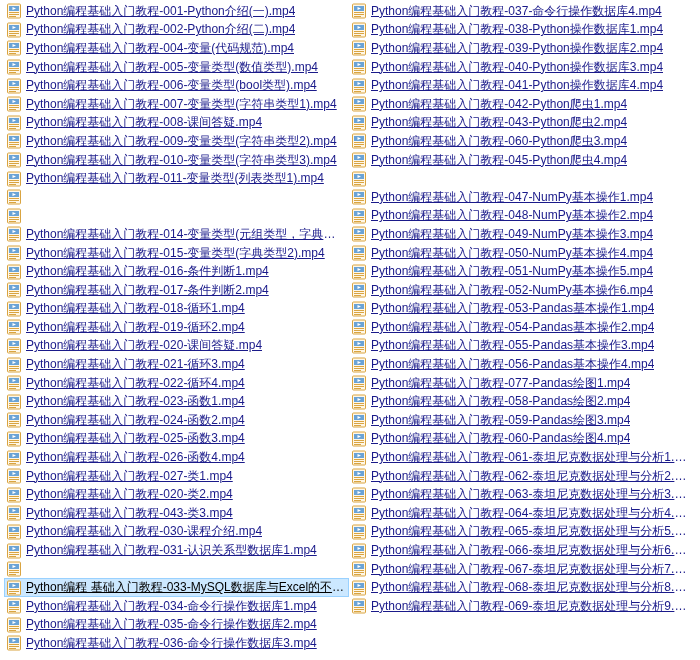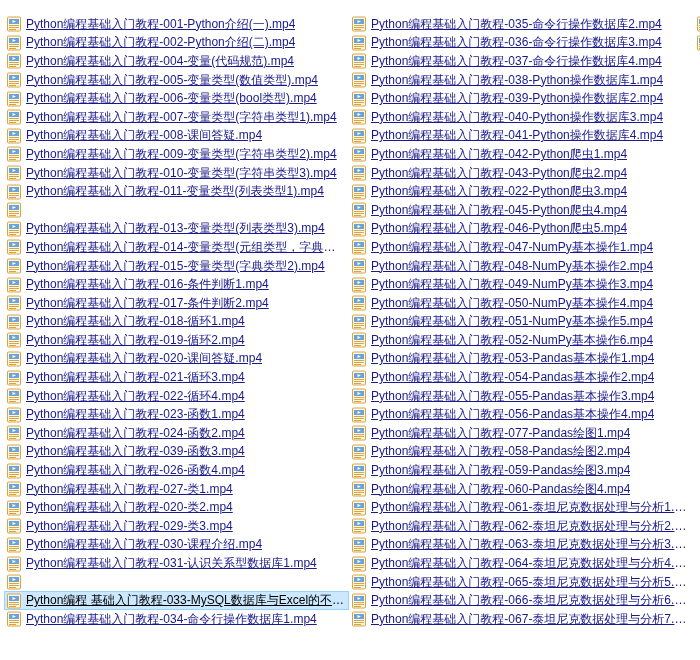--- a/index.html
+++ b/index.html
@@ -10,21 +10,21 @@
     width: 700px;
     height: 660px;
     overflow: hidden;
   }
   .file-list {
     display: flex;
     flex-direction: column;
     flex-wrap: wrap;
     height: 660px;
     align-content: flex-start;
-    padding: 15px 4px;
+    padding: 2px 4px;
     border-radius: 9px;
   }
   .file-item {
     display: flex;
     align-items: center;
     height: 18.6px;
     width: 345px;
     padding: 0 2px;
     white-space: nowrap;
     overflow: hidden;
@@ -204,21 +204,20 @@
       <span class="icon">
 <svg viewBox="0 0 16 16">
   <rect x="1.5" y="1" width="13" height="14" rx="1" fill="#fff7e6" stroke="#d9a441" stroke-width="1"></rect>
   <rect x="3" y="3" width="10" height="5" fill="#6aa3d6"></rect>
   <polygon points="6.5,4 10,5.5 6.5,7" fill="#ffffff"></polygon>
   <rect x="3" y="9" width="10" height="1" fill="#d9a441"></rect>
   <rect x="3" y="11" width="10" height="1" fill="#d9a441"></rect>
   <rect x="3" y="13" width="7" height="1" fill="#d9a441"></rect>
 </svg>
       </span>
-      <span class="filename">Python编程基础入门教程-013-变量类型(列表类型3).mp4</span>
     </div>
     <div class="file-item">
       <span class="icon">
 <svg viewBox="0 0 16 16">
   <rect x="1.5" y="1" width="13" height="14" rx="1" fill="#fff7e6" stroke="#d9a441" stroke-width="1"></rect>
   <rect x="3" y="3" width="10" height="5" fill="#6aa3d6"></rect>
   <polygon points="6.5,4 10,5.5 6.5,7" fill="#ffffff"></polygon>
   <rect x="3" y="9" width="10" height="1" fill="#d9a441"></rect>
   <rect x="3" y="11" width="10" height="1" fill="#d9a441"></rect>
   <rect x="3" y="13" width="7" height="1" fill="#d9a441"></rect>
@@ -360,21 +359,21 @@
       <span class="icon">
 <svg viewBox="0 0 16 16">
   <rect x="1.5" y="1" width="13" height="14" rx="1" fill="#fff7e6" stroke="#d9a441" stroke-width="1"></rect>
   <rect x="3" y="3" width="10" height="5" fill="#6aa3d6"></rect>
   <polygon points="6.5,4 10,5.5 6.5,7" fill="#ffffff"></polygon>
   <rect x="3" y="9" width="10" height="1" fill="#d9a441"></rect>
   <rect x="3" y="11" width="10" height="1" fill="#d9a441"></rect>
   <rect x="3" y="13" width="7" height="1" fill="#d9a441"></rect>
 </svg>
       </span>
-      <span class="filename">Python编程基础入门教程-039-函数3.mp4</span>
+      <span class="filename">Python编程基础入门教程-025-函数3.mp4</span>
     </div>
     <div class="file-item">
       <span class="icon">
 <svg viewBox="0 0 16 16">
   <rect x="1.5" y="1" width="13" height="14" rx="1" fill="#fff7e6" stroke="#d9a441" stroke-width="1"></rect>
   <rect x="3" y="3" width="10" height="5" fill="#6aa3d6"></rect>
   <polygon points="6.5,4 10,5.5 6.5,7" fill="#ffffff"></polygon>
   <rect x="3" y="9" width="10" height="1" fill="#d9a441"></rect>
   <rect x="3" y="11" width="10" height="1" fill="#d9a441"></rect>
   <rect x="3" y="13" width="7" height="1" fill="#d9a441"></rect>
@@ -412,21 +411,21 @@
       <span class="icon">
 <svg viewBox="0 0 16 16">
   <rect x="1.5" y="1" width="13" height="14" rx="1" fill="#fff7e6" stroke="#d9a441" stroke-width="1"></rect>
   <rect x="3" y="3" width="10" height="5" fill="#6aa3d6"></rect>
   <polygon points="6.5,4 10,5.5 6.5,7" fill="#ffffff"></polygon>
   <rect x="3" y="9" width="10" height="1" fill="#d9a441"></rect>
   <rect x="3" y="11" width="10" height="1" fill="#d9a441"></rect>
   <rect x="3" y="13" width="7" height="1" fill="#d9a441"></rect>
 </svg>
       </span>
-      <span class="filename">Python编程基础入门教程-029-类3.mp4</span>
+      <span class="filename">Python编程基础入门教程-043-类3.mp4</span>
     </div>
     <div class="file-item">
       <span class="icon">
 <svg viewBox="0 0 16 16">
   <rect x="1.5" y="1" width="13" height="14" rx="1" fill="#fff7e6" stroke="#d9a441" stroke-width="1"></rect>
   <rect x="3" y="3" width="10" height="5" fill="#6aa3d6"></rect>
   <polygon points="6.5,4 10,5.5 6.5,7" fill="#ffffff"></polygon>
   <rect x="3" y="9" width="10" height="1" fill="#d9a441"></rect>
   <rect x="3" y="11" width="10" height="1" fill="#d9a441"></rect>
   <rect x="3" y="13" width="7" height="1" fill="#d9a441"></rect>
@@ -606,21 +605,21 @@
       <span class="icon">
 <svg viewBox="0 0 16 16">
   <rect x="1.5" y="1" width="13" height="14" rx="1" fill="#fff7e6" stroke="#d9a441" stroke-width="1"></rect>
   <rect x="3" y="3" width="10" height="5" fill="#6aa3d6"></rect>
   <polygon points="6.5,4 10,5.5 6.5,7" fill="#ffffff"></polygon>
   <rect x="3" y="9" width="10" height="1" fill="#d9a441"></rect>
   <rect x="3" y="11" width="10" height="1" fill="#d9a441"></rect>
   <rect x="3" y="13" width="7" height="1" fill="#d9a441"></rect>
 </svg>
       </span>
-      <span class="filename">Python编程基础入门教程-022-Python爬虫3.mp4</span>
+      <span class="filename">Python编程基础入门教程-060-Python爬虫3.mp4</span>
     </div>
     <div class="file-item">
       <span class="icon">
 <svg viewBox="0 0 16 16">
   <rect x="1.5" y="1" width="13" height="14" rx="1" fill="#fff7e6" stroke="#d9a441" stroke-width="1"></rect>
   <rect x="3" y="3" width="10" height="5" fill="#6aa3d6"></rect>
   <polygon points="6.5,4 10,5.5 6.5,7" fill="#ffffff"></polygon>
   <rect x="3" y="9" width="10" height="1" fill="#d9a441"></rect>
   <rect x="3" y="11" width="10" height="1" fill="#d9a441"></rect>
   <rect x="3" y="13" width="7" height="1" fill="#d9a441"></rect>
@@ -632,21 +631,20 @@
       <span class="icon">
 <svg viewBox="0 0 16 16">
   <rect x="1.5" y="1" width="13" height="14" rx="1" fill="#fff7e6" stroke="#d9a441" stroke-width="1"></rect>
   <rect x="3" y="3" width="10" height="5" fill="#6aa3d6"></rect>
   <polygon points="6.5,4 10,5.5 6.5,7" fill="#ffffff"></polygon>
   <rect x="3" y="9" width="10" height="1" fill="#d9a441"></rect>
   <rect x="3" y="11" width="10" height="1" fill="#d9a441"></rect>
   <rect x="3" y="13" width="7" height="1" fill="#d9a441"></rect>
 </svg>
       </span>
-      <span class="filename">Python编程基础入门教程-046-Python爬虫5.mp4</span>
     </div>
     <div class="file-item">
       <span class="icon">
 <svg viewBox="0 0 16 16">
   <rect x="1.5" y="1" width="13" height="14" rx="1" fill="#fff7e6" stroke="#d9a441" stroke-width="1"></rect>
   <rect x="3" y="3" width="10" height="5" fill="#6aa3d6"></rect>
   <polygon points="6.5,4 10,5.5 6.5,7" fill="#ffffff"></polygon>
   <rect x="3" y="9" width="10" height="1" fill="#d9a441"></rect>
   <rect x="3" y="11" width="10" height="1" fill="#d9a441"></rect>
   <rect x="3" y="13" width="7" height="1" fill="#d9a441"></rect>

